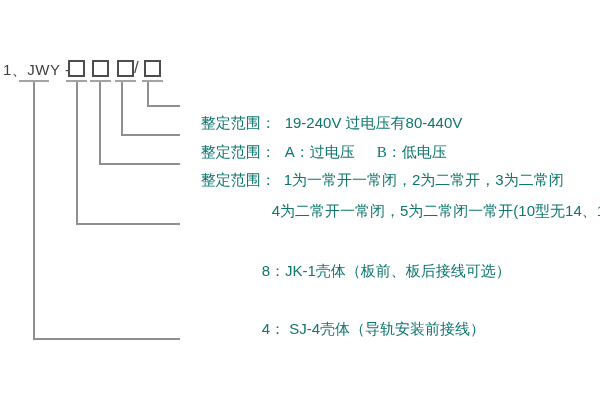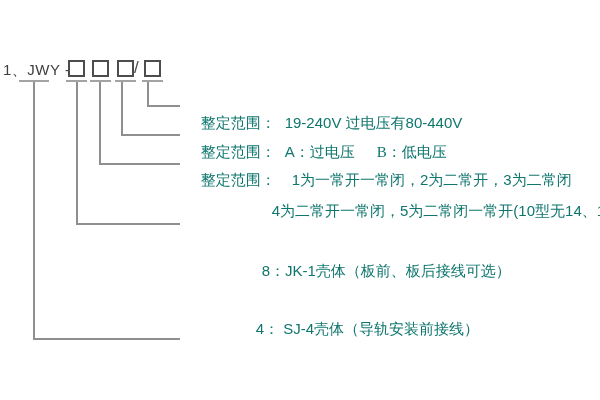--- a/index.html
+++ b/index.html
@@ -33,21 +33,21 @@
   .conn {
     position:absolute; top:82px;
     border-left:2px solid #8f8f8f;
     border-bottom:2px solid #8f8f8f;
   }
   .txt {
     position:absolute; left:184px;
     font-size:15px; line-height:17px;
     white-space:pre; color:#0f766e;
   }
-  .gap-sm { margin-left:16px; }
+  .gap-sm { margin-left:8px; }
   .gap-md { margin-left:9px; }
   .gap-lg { margin-left:22px;font-family:Liberation Serif, serif; }
 </style>
 </head>
 <body>
 
 <div class="canvas">
 
   <div class="title">1、JWY -</div>
 
@@ -84,18 +84,18 @@
   <div class="txt" style="top:185px; left:255px">
     <span>4为二常开一常闭，5为二常闭一常开(10型无14、15规格)</span>
   </div>
 
 
   <div class="txt" style="top:245px; left:245px">
     <span>8：JK-1壳体（板前、板后接线可选）</span>
   </div>
 
 
-  <div class="txt" style="top:303px; left:239px">
+  <div class="txt" style="top:303px; left:245px">
     <span>4： SJ-4壳体（导轨安装前接线）</span>
   </div>
 
 
 </div>
 
 </body></html>

